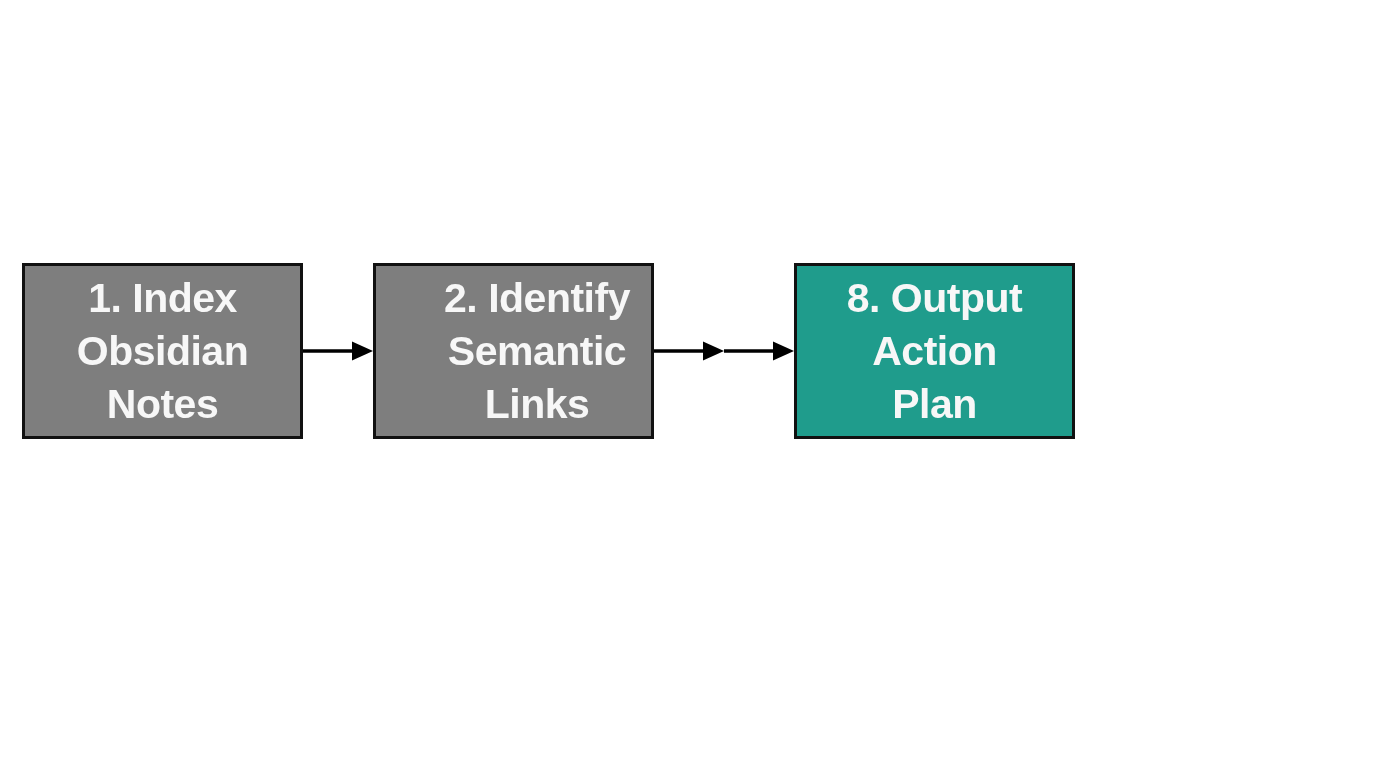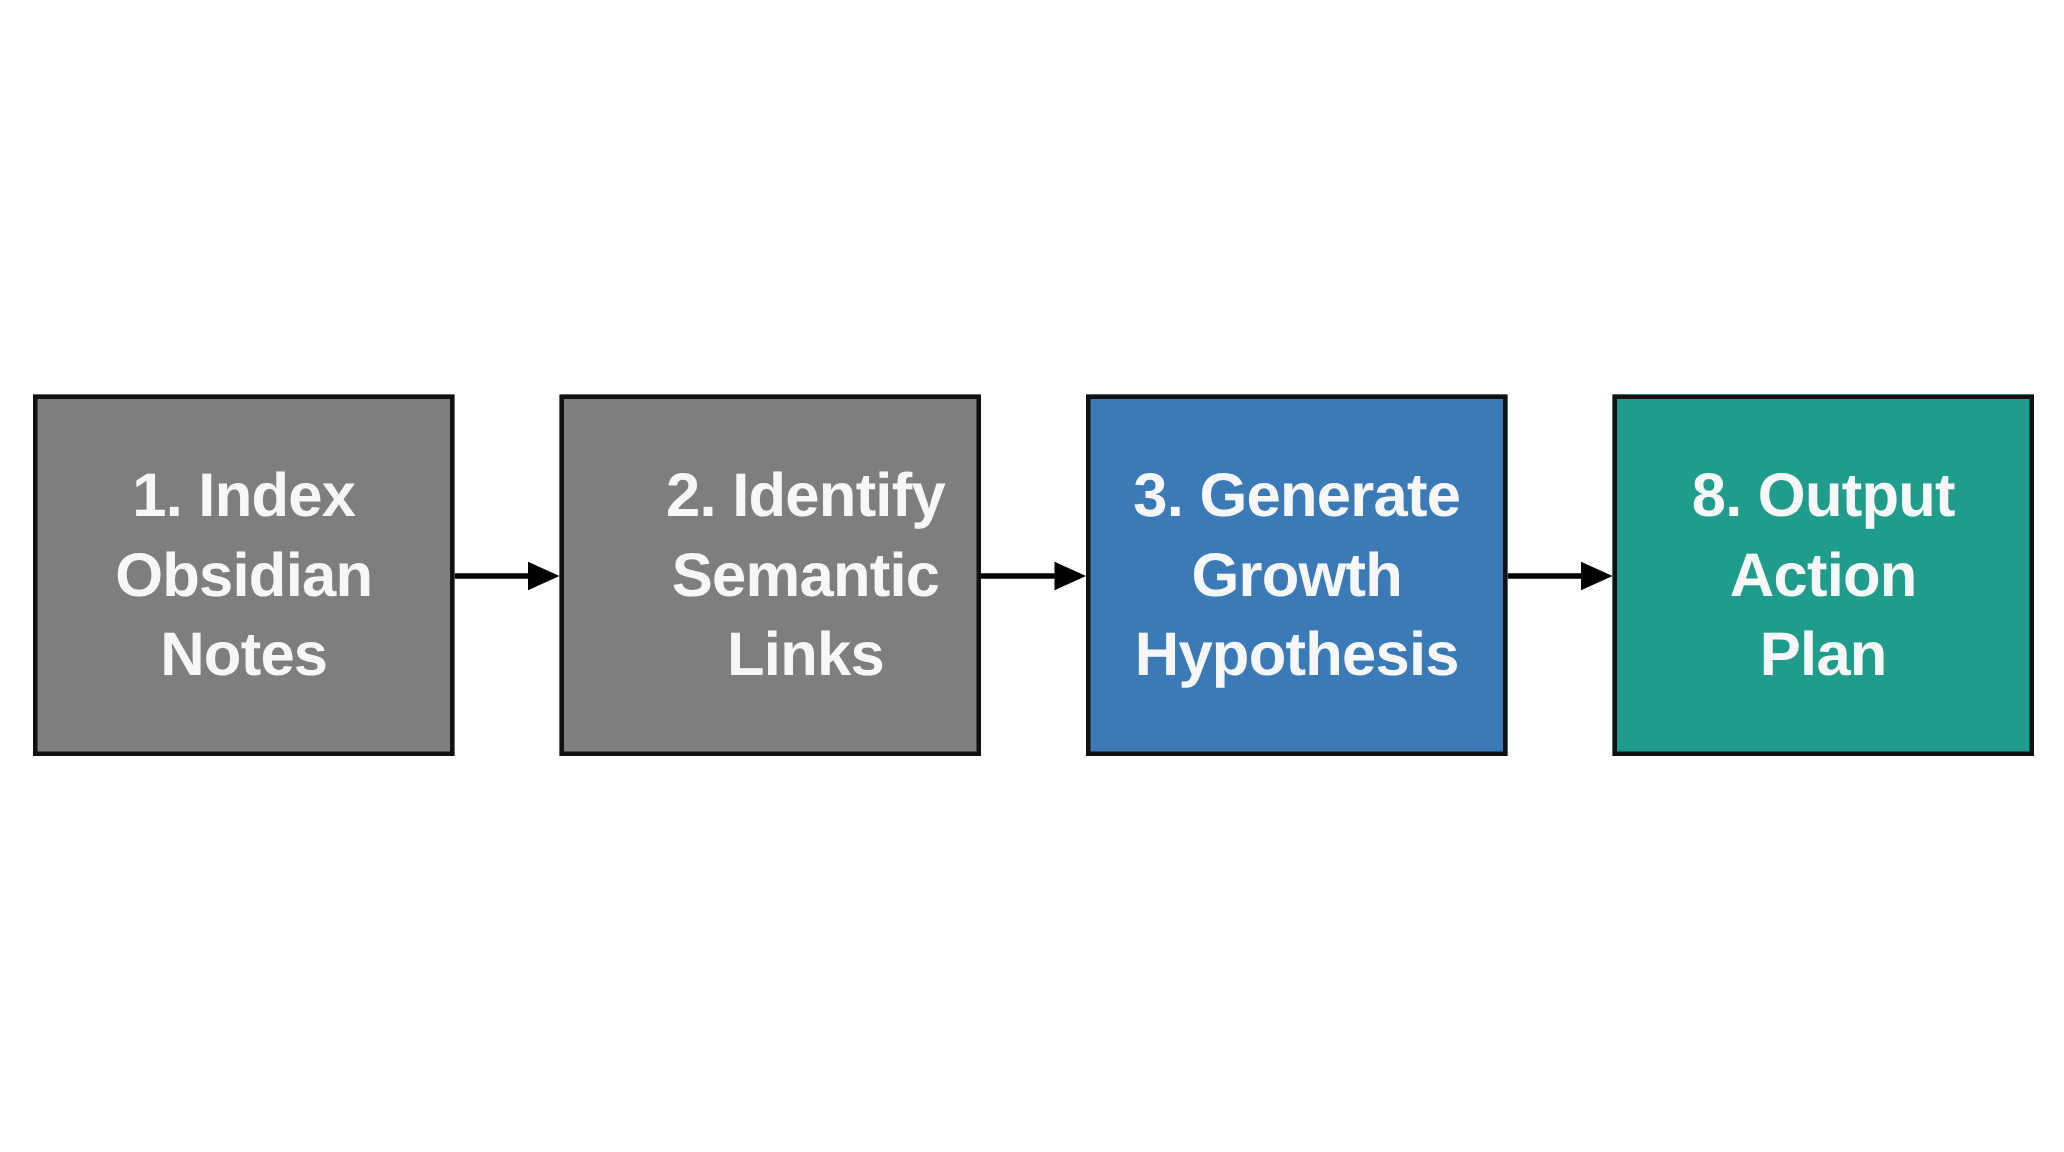--- a/index.html
+++ b/index.html
@@ -19,21 +19,21 @@
   }
   .flow-row {
     position: absolute;
     left: 22px;
     top: 263px;
     display: flex;
     align-items: center;
   }
   .flow-box {
     width: 281px;
-    height: 241px;
+    height: 176px;
     box-sizing: border-box;
     border: 3px solid #111111;
     display: flex;
     align-items: center;
     justify-content: center;
     text-align: center;
     flex: none;
   }
   .flow-label {
     white-space: pre-line;
@@ -71,25 +71,20 @@
       <span class="flow-label" style="color: rgb(247, 247, 247);">2. Identify
 Semantic
 Links</span>
     </div>
 
     <svg class="arrow" viewBox="0 0 70 26" style="color: rgb(0, 0, 0);">
       <line x1="0" y1="13" x2="52" y2="13" stroke="currentColor" stroke-width="3.6"></line>
       <polygon points="49,3.5 70,13 49,22.5" fill="currentColor"></polygon>
     </svg>
 
-    <div class="flow-box" style="background-color: rgb(58, 122, 182); border-color: rgb(17, 17, 17);">
-      <span class="flow-label" style="color: rgb(247, 247, 247);">3. Generate
-Growth
-Hypothesis</span>
-    </div>
 
     <svg class="arrow" viewBox="0 0 70 26" style="color: rgb(0, 0, 0);">
       <line x1="0" y1="13" x2="52" y2="13" stroke="currentColor" stroke-width="3.6"></line>
       <polygon points="49,3.5 70,13 49,22.5" fill="currentColor"></polygon>
     </svg>
 
     <div class="flow-box" style="background-color: rgb(31, 156, 140); border-color: rgb(17, 17, 17);">
       <span class="flow-label" style="color: rgb(247, 247, 247);">8. Output
 Action
 Plan</span>

